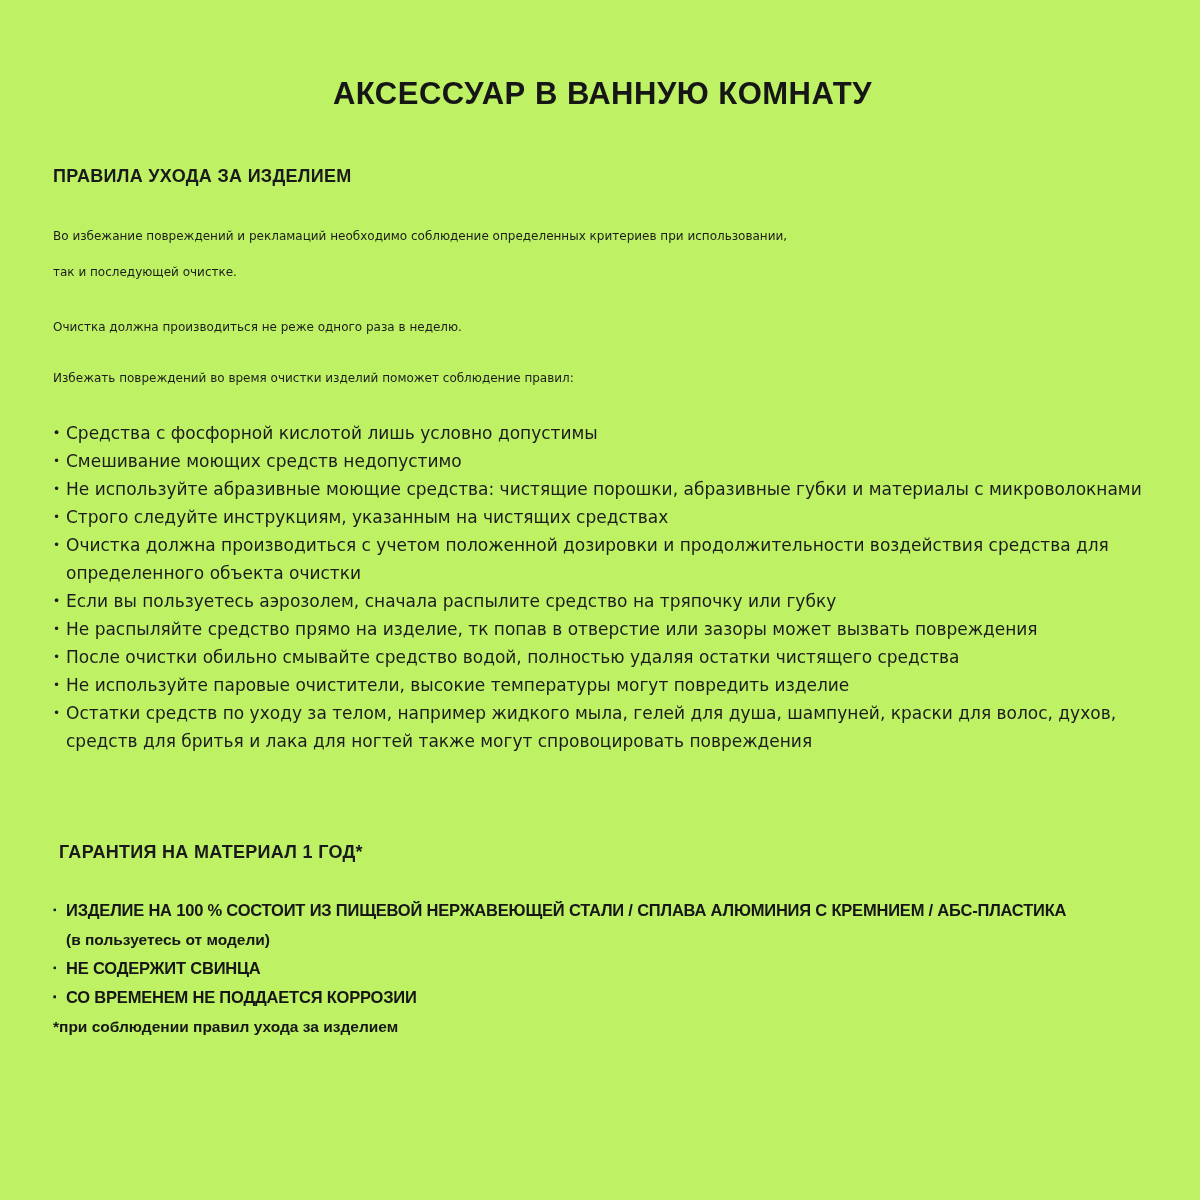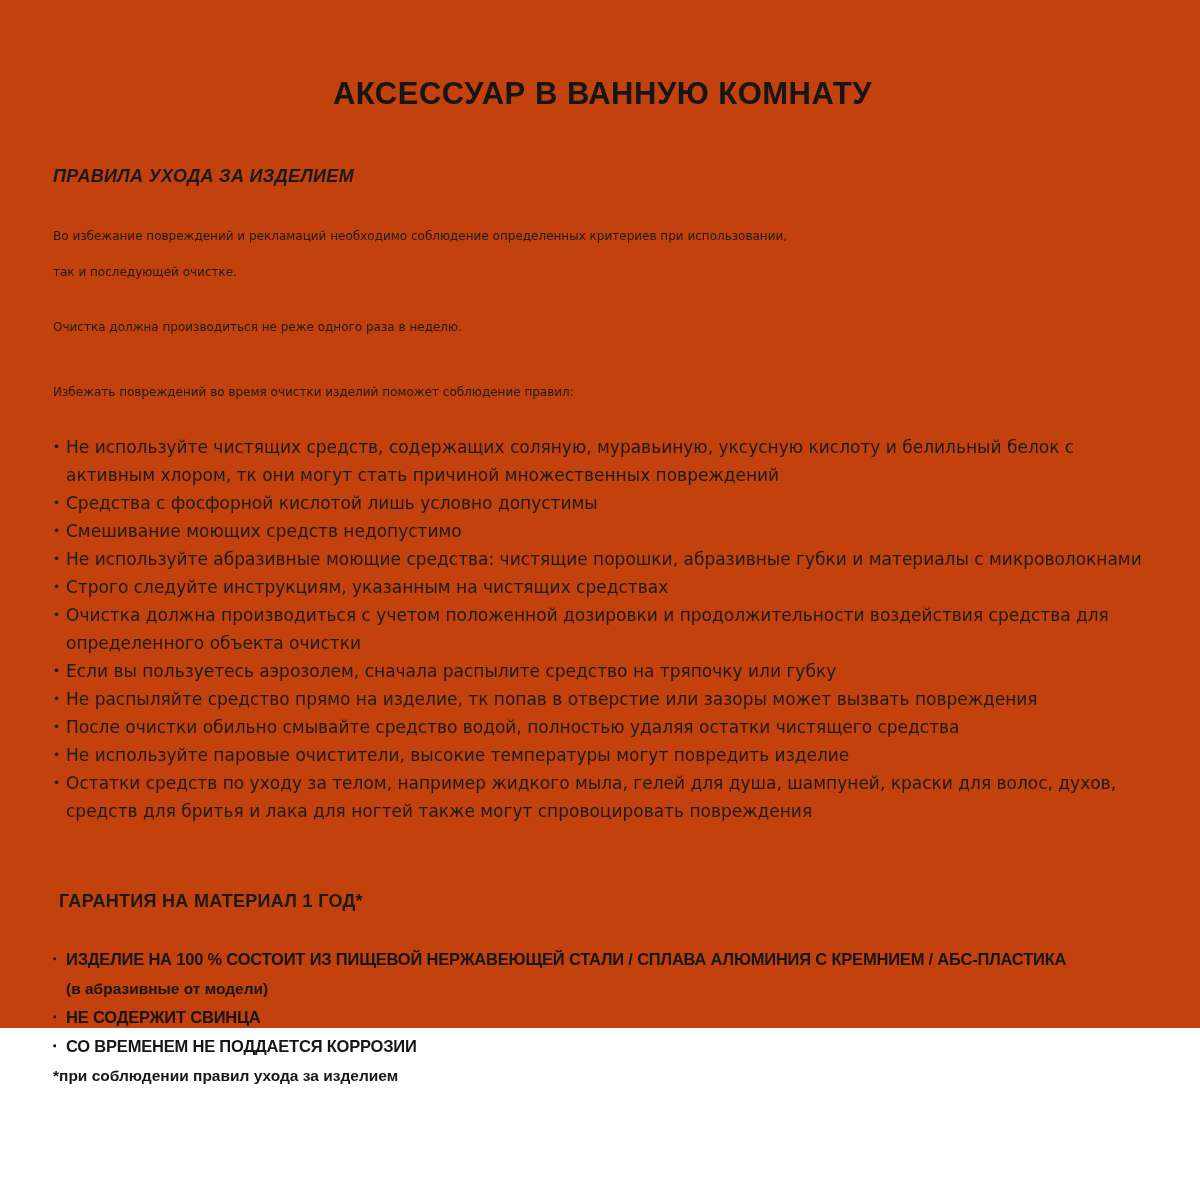--- a/index.html
+++ b/index.html
@@ -1,36 +1,36 @@
 <!DOCTYPE html>
 <html><head>
 <meta charset="utf-8">
 <style>
   html,body{margin:0;padding:0;background:#ffffff;}
   body{width:1200px;height:1200px;overflow:hidden;
        font-family:"DejaVu Sans","Liberation Sans",sans-serif;
        color:#1c1c1c;}
-  .page{box-sizing:border-box;width:1200px;height:1028px;
-        padding:75px 48px 14px 53px;background:#c2410c;}
+  .page{box-sizing:border-box;width:1200px;height:1200px;
+        padding:75px 48px 14px 53px;background:#bef264;}
 
   h1.doc-title{margin:0;text-align:center;
         font-family:"Liberation Sans",sans-serif;
         font-weight:bold;font-size:31px;line-height:38px;
         letter-spacing:0.5px;color:#161616;}
 
   h2.sec-heading{margin:0;font-family:"Liberation Sans",sans-serif;
         font-weight:bold;font-size:18px;line-height:22px;
         letter-spacing:0.3px;color:#1a1a1a;}
-  h2.care-heading{margin-top:52px;font-style:italic;}
-  h2.warranty-heading{margin-top:65px;padding-left:6px;}
+  h2.care-heading{margin-top:52px;}
+  h2.warranty-heading{margin-top:86px;padding-left:6px;}
 
   p.body-par{margin:0;font-size:12px;line-height:36px;white-space:pre-line;}
   p.intro-par{margin-top:31px;}
   p.frequency-par{margin-top:19px;}
-  p.rules-lead{margin-top:29px;}
+  p.rules-lead{margin-top:15px;}
 
   ul.plain-list{list-style:none;margin:0;padding:0;}
   ul.rules-list{margin-top:23px;font-size:17px;line-height:28px;}
   ul.rules-list li{position:relative;padding-left:13px;}
   ul.rules-list .bullet{position:absolute;left:0;top:0;font-size:12px;}
 
   ul.warranty-list{margin-top:33px;
         font-family:"Liberation Sans",sans-serif;font-weight:bold;
         font-size:16.5px;line-height:29px;letter-spacing:-0.2px;
         color:#161616;}
@@ -49,39 +49,39 @@
   <h1 class="doc-title">АКСЕССУАР В ВАННУЮ КОМНАТУ</h1>
 
   <section>
     <h2 class="sec-heading care-heading">ПРАВИЛА УХОДА ЗА ИЗДЕЛИЕМ</h2>
     <p class="body-par intro-par">Во избежание повреждений и рекламаций необходимо соблюдение определенных критериев при использовании,
 так и последующей очистке.</p>
     <p class="body-par frequency-par">Очистка должна производиться не реже одного раза в неделю.</p>
     <p class="body-par rules-lead">Избежать повреждений во время очистки изделий поможет соблюдение правил:</p>
     <ul class="plain-list rules-list">
         <li><span class="bullet">•</span></li>
-        <li><span class="bullet">•</span><span class="li-text">Не используйте чистящих средств, содержащих соляную, муравьиную, уксусную кислоту и белильный белок с активным хлором, тк они могут стать причиной множественных повреждений</span></li>
+        <li><span class="bullet">•</span></li>
         <li><span class="bullet">•</span><span class="li-text">Средства с фосфорной кислотой лишь условно допустимы</span></li>
         <li><span class="bullet">•</span><span class="li-text">Смешивание моющих средств недопустимо</span></li>
         <li><span class="bullet">•</span><span class="li-text">Не используйте абразивные моющие средства: чистящие порошки, абразивные губки и материалы с микроволокнами</span></li>
         <li><span class="bullet">•</span><span class="li-text">Строго следуйте инструкциям, указанным на чистящих средствах</span></li>
         <li><span class="bullet">•</span><span class="li-text">Очистка должна производиться с учетом положенной дозировки и продолжительности воздействия средства для определенного объекта очистки</span></li>
         <li><span class="bullet">•</span></li>
         <li><span class="bullet">•</span><span class="li-text">Если вы пользуетесь аэрозолем, сначала распылите средство на тряпочку или губку</span></li>
         <li><span class="bullet">•</span><span class="li-text">Не распыляйте средство прямо на изделие, тк попав в отверстие или зазоры может вызвать повреждения</span></li>
         <li><span class="bullet">•</span><span class="li-text">После очистки обильно смывайте средство водой, полностью удаляя остатки чистящего средства</span></li>
         <li><span class="bullet">•</span><span class="li-text">Не используйте паровые очистители, высокие температуры могут повредить изделие</span></li>
         <li><span class="bullet">•</span><span class="li-text">Остатки средств по уходу за телом, например жидкого мыла, гелей для душа, шампуней, краски для волос, духов, средств для бритья и лака для ногтей также могут спровоцировать повреждения</span></li>
       </ul>
   </section>
 
   <section>
     <h2 class="sec-heading warranty-heading">ГАРАНТИЯ НА МАТЕРИАЛ 1 ГОД*</h2>
     <ul class="plain-list warranty-list">
-        <li><span class="bullet">▪</span><span class="li-text">ИЗДЕЛИЕ НА 100 % СОСТОИТ ИЗ ПИЩЕВОЙ НЕРЖАВЕЮЩЕЙ СТАЛИ / СПЛАВА АЛЮМИНИЯ С КРЕМНИЕМ / АБС-ПЛАСТИКА</span><span class="li-note">(в абразивные от модели)</span></li>
+        <li><span class="bullet">▪</span><span class="li-text">ИЗДЕЛИЕ НА 100 % СОСТОИТ ИЗ ПИЩЕВОЙ НЕРЖАВЕЮЩЕЙ СТАЛИ / СПЛАВА АЛЮМИНИЯ С КРЕМНИЕМ / АБС-ПЛАСТИКА</span><span class="li-note">(в пользуетесь от модели)</span></li>
         <li><span class="bullet">▪</span><span class="li-text">НЕ СОДЕРЖИТ СВИНЦА</span></li>
         <li><span class="bullet">▪</span></li>
         <li><span class="bullet">▪</span><span class="li-text">СО ВРЕМЕНЕМ НЕ ПОДДАЕТСЯ КОРРОЗИИ</span></li>
       </ul>
     <p class="footnote">*при соблюдении правил ухода за изделием</p>
   </section>
 
 </div>
 
 </body></html>

